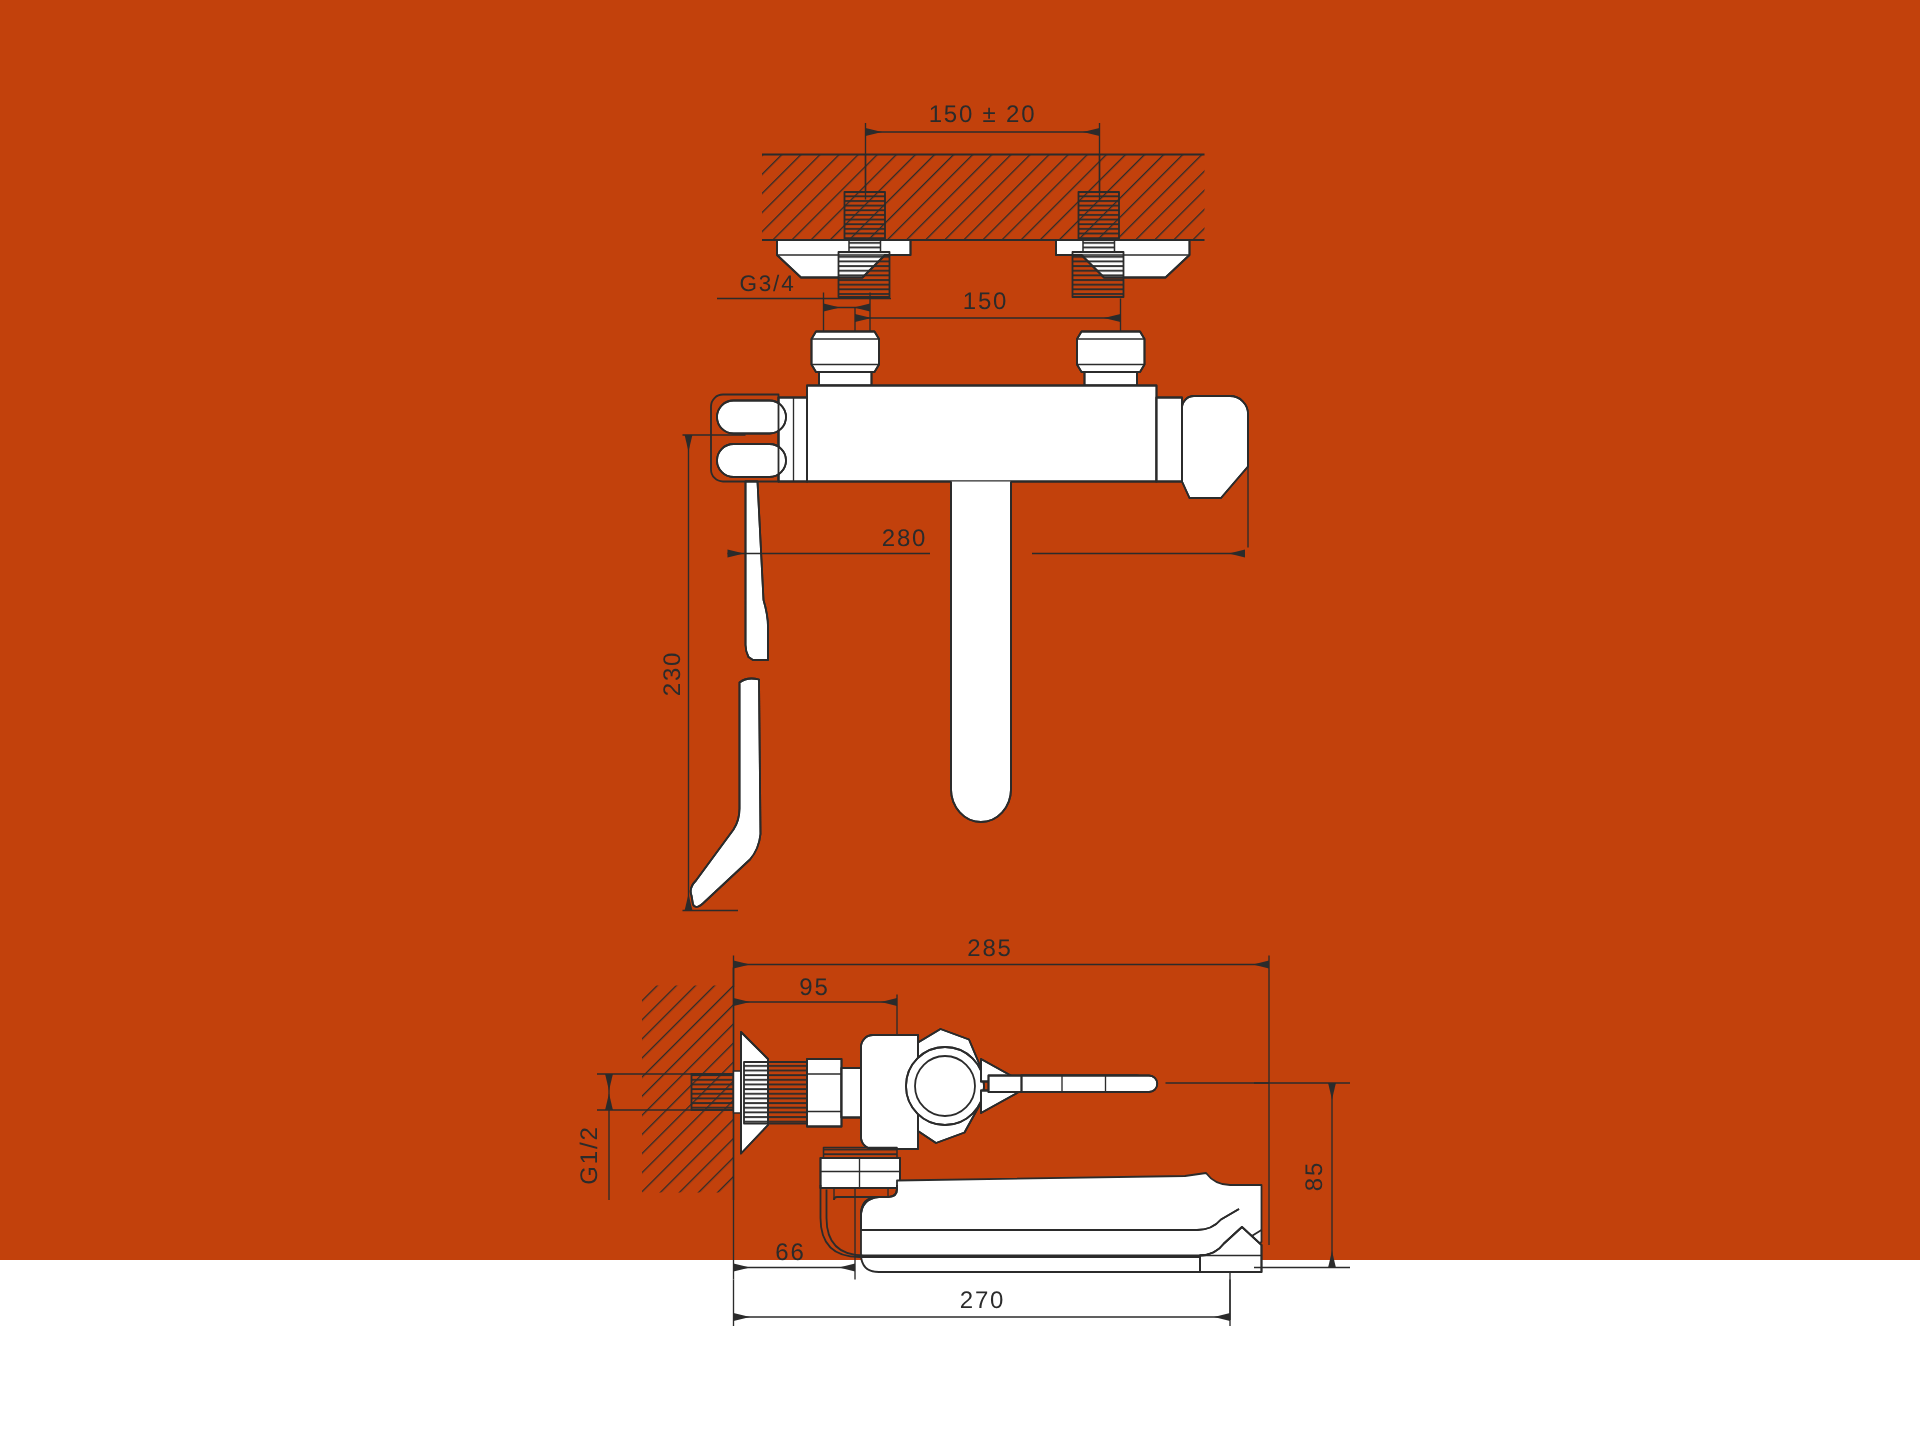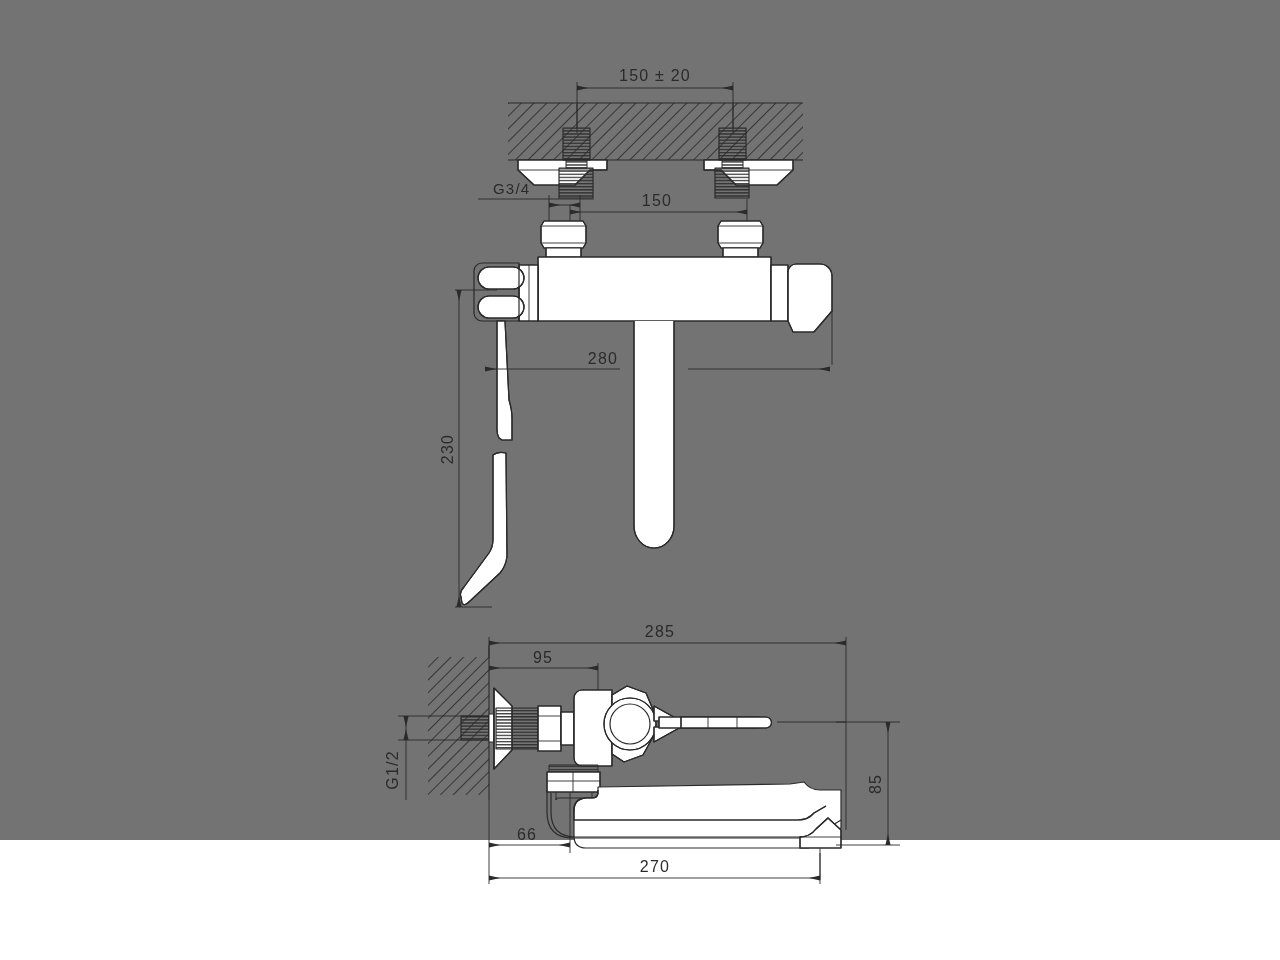--- a/index.html
+++ b/index.html
@@ -2,21 +2,21 @@
 <html><head>
 <meta charset="utf-8">
 <title>Technical Drawing</title>
 <style>
   html,body{margin:0;padding:0;background:#ffffff;}
   body{
     width:1280px;height:960px;
     font-family:"Liberation Sans", sans-serif;
     overflow:hidden;
   }
-  #sheet{position:relative;width:1280px;height:840px;background:#737373;}
+  #sheet{position:relative;width:1280px;height:840px;background:#c2410c;}
   #sheet svg{display:block;}
   .dimtext{
     font-family:"Liberation Sans", sans-serif;
     font-size:15px;
     fill:#2b2b2b;
     letter-spacing:1.2px;
   }
   .dimtext.big{font-size:16px;}
 </style>
 </head>

